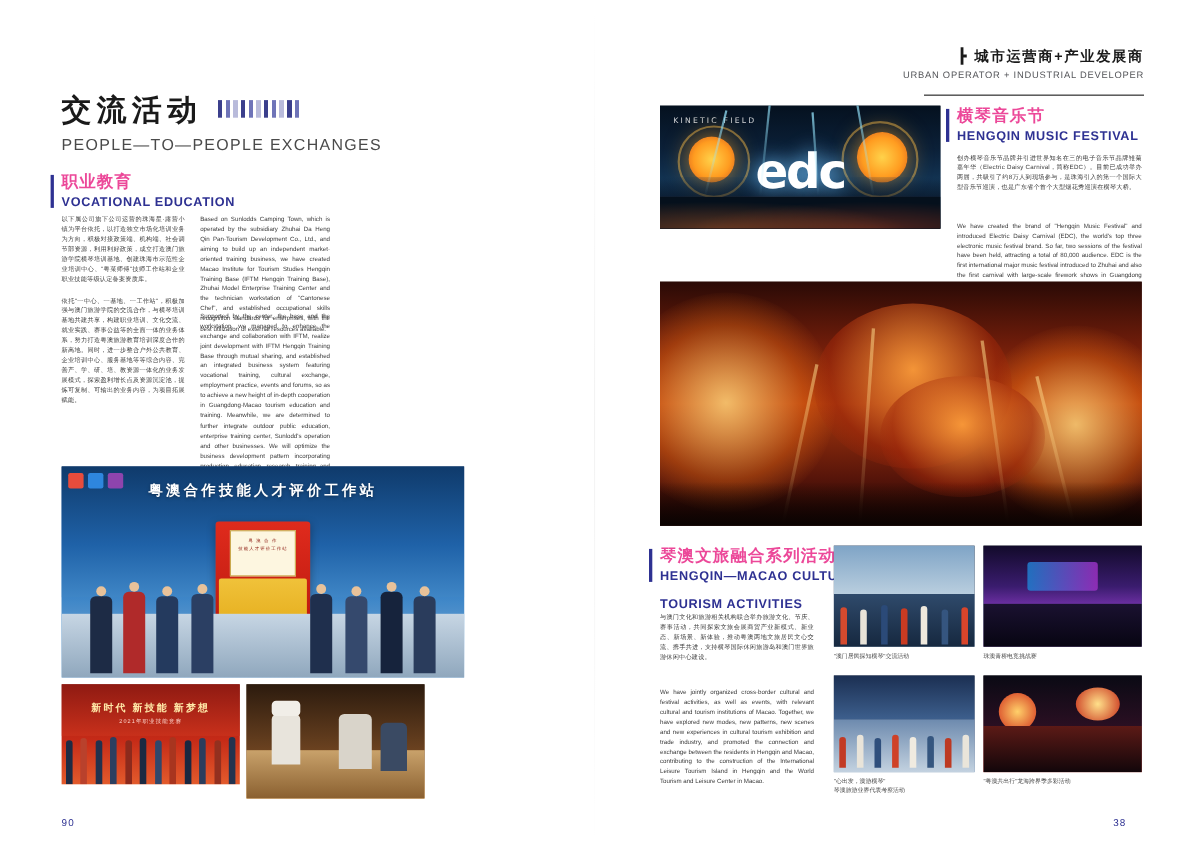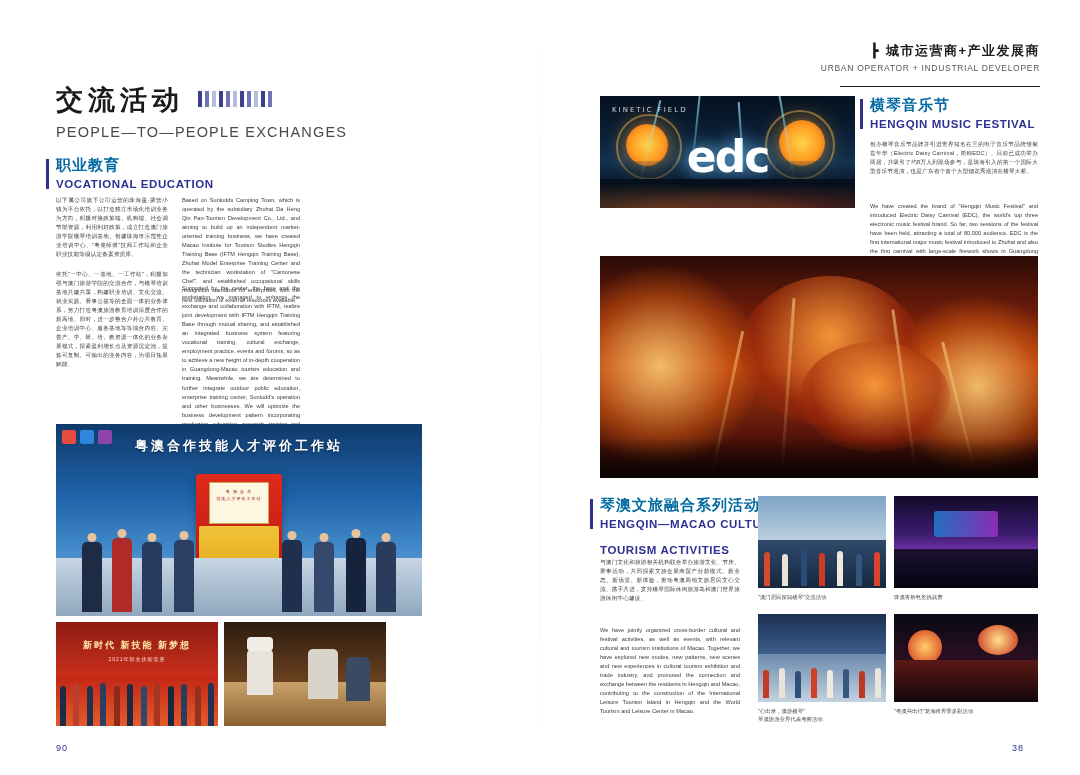--- a/index.html
+++ b/index.html
@@ -82,21 +82,21 @@
     position: absolute;
     left: -10px;
     top: 3px;
     width: 3px;
     height: 30px;
     background: #2e3192;
   }
   .sec-cn {
     font-size: 15px;
     font-weight: bold;
-    color: #0369a1;
+    color: #ec4899;
     letter-spacing: 1px;
     margin: 0;
   }
   .sec-en {
     font-size: 11.5px;
     color: #2e3192;
     letter-spacing: 0.6px;
     margin-top: 3px;
     font-weight: bold;
   }
@@ -367,21 +367,21 @@
           </div>
         <div class="person" style="right:56px; width:20px; height:74px; background:#16233c;">
             <span class="head"></span>
           </div>
         <div class="person" style="right:26px; width:20px; height:70px; background:#2a3c5c;">
             <span class="head"></span>
           </div>
       </div>
     </div>
 
-    <div class="photo ph-red" style="left:56px; top:622px; width:162px; height:104px;">
+    <div class="photo ph-red" style="left:56px; top:622px; width:162px; height:91px;">
       <div class="ph-inner">
         <div style="position:absolute;left:0;right:0;top:0;height:52%;background:linear-gradient(180deg,#8f1a12,#c8301b);"></div>
         <div style="position:absolute;left:50%;top:16%;transform:translateX(-50%);color:#ffe9a8;font-size:9px;font-weight:bold;letter-spacing:2px;white-space:nowrap;">新时代 新技能 新梦想</div>
         <div style="position:absolute;left:50%;top:33%;transform:translateX(-50%);color:#ffd9d0;font-size:5px;letter-spacing:1px;white-space:nowrap;">2021年职业技能竞赛</div>
         <div class="dotrow" style="bottom:0; height:46%;">
           <div class="dot" style="height:40px;background:#1e2b44;"></div>
             <div class="dot" style="height:42px;background:#b9412c;"></div>
           <div class="dot" style="height:40px;background:#22314d;"></div>
             <div class="dot" style="height:43px;background:#2c3f60;"></div>
           <div class="dot" style="height:40px;background:#8d2a1c;"></div>

